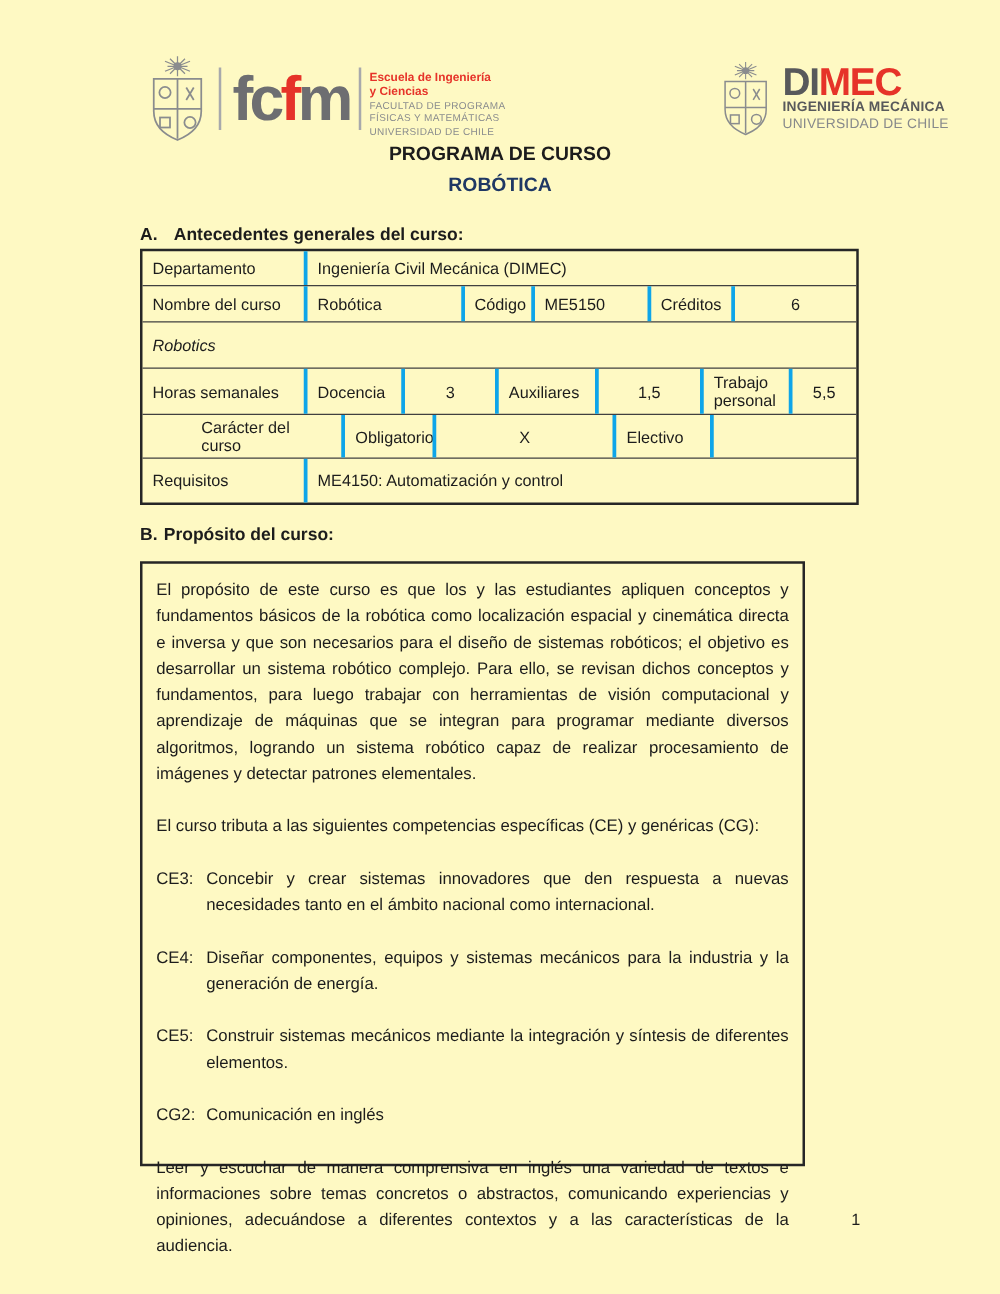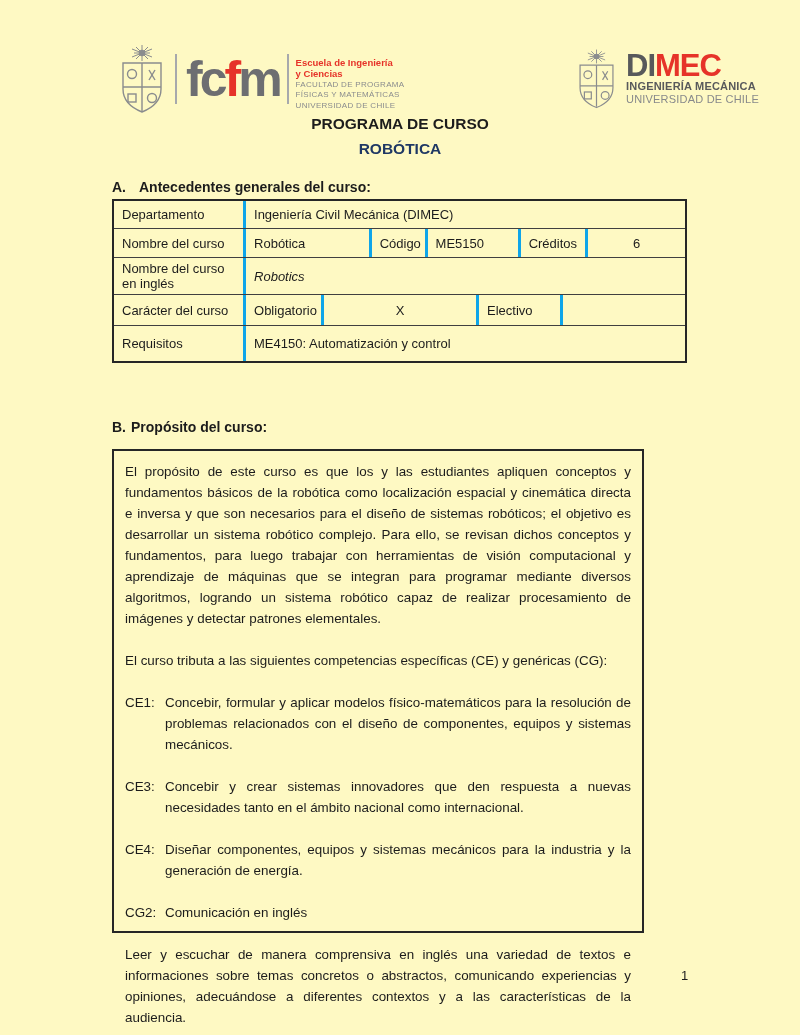--- a/index.html
+++ b/index.html
@@ -47,21 +47,21 @@
     position:absolute;left:112px;top:199px;width:575px;
     border:2px solid #262626;font-size:13px;
   }
   .trow{display:flex;border-top:1px solid #404040;}
   .trow:first-child{border-top:none;}
   .tcell{border-left:3px solid #0ea5e9;padding:2px 8px;display:flex;align-items:center;}
   .tcell:first-child{border-left:none;}
   .tcell.center{justify-content:center;text-align:center;}
   .tcell.italic{font-style:italic;}
   .h-29{min-height:27px;} .h-30{min-height:29px;} .h-38{min-height:37px;}
-  .h-32{min-height:31px;} .h-37{min-height:36px;}
+  .h-32{min-height:31px;padding-left:39px;} .h-37{min-height:36px;}
   .c-label{width:22.6%;}
   .r2c2{width:22.0%;} .r2c3{width:9.8%;text-align:center;} .r2c4{width:16.3%;} .r2c5{width:11.8%;} .r2c6{width:17.5%;}
   .r4c2{width:13.7%;} .r4c3{width:13.1%;} .r4c4{width:14.0%;} .r4c5{width:14.7%;} .r4c6{width:12.4%;} .r4c7{width:9.5%;}
   .r5c2{width:13.7%;} .r5c3{width:27.1%;} .r5c4{width:14.7%;} .r5c5{width:21.9%;}
   .c-rest{flex:1;}
 
   
   .purpose-box{
     position:absolute;left:112px;top:449px;width:532px;height:484px;
     border:2px solid #262626;
@@ -159,22 +159,30 @@
     </div>
     <div class="trow h-30">
       <div class="tcell c-label">Nombre del curso</div>
       <div class="tcell r2c2">Robótica</div>
       <div class="tcell r2c3">Código</div>
       <div class="tcell r2c4">ME5150</div>
       <div class="tcell r2c5">Créditos</div>
       <div class="tcell r2c6 center">6</div>
     </div>
     <div class="trow h-38">
-      <div class="tcell c-label">Nombre del curso en inglés</div>
       <div class="tcell c-rest italic">Robotics</div>
+    </div>
+    <div class="trow h-38">
+      <div class="tcell c-label">Horas semanales</div>
+      <div class="tcell r4c2">Docencia</div>
+      <div class="tcell r4c3 center">3</div>
+      <div class="tcell r4c4">Auxiliares</div>
+      <div class="tcell r4c5 center">1,5</div>
+      <div class="tcell r4c6">Trabajo personal</div>
+      <div class="tcell r4c7 center">5,5</div>
     </div>
     <div class="trow h-32">
       <div class="tcell c-label">Carácter del curso</div>
       <div class="tcell r5c2">Obligatorio</div>
       <div class="tcell r5c3 center">X</div>
       <div class="tcell r5c4">Electivo</div>
       <div class="tcell r5c5"></div>
     </div>
     <div class="trow h-37">
       <div class="tcell c-label">Requisitos</div>
@@ -184,32 +192,32 @@
 
   <div class="sec-heading sec-b">
     <span class="h-label">B.</span><span>Propósito del curso:</span>
   </div>
 
   <div class="purpose-box">
     <p>El propósito de este curso es que los y las estudiantes apliquen conceptos y fundamentos básicos de la robótica como localización espacial y cinemática directa e inversa y que son necesarios para el diseño de sistemas robóticos; el objetivo es desarrollar un sistema robótico complejo. Para ello, se revisan dichos conceptos y fundamentos, para luego trabajar con herramientas de visión computacional y aprendizaje de máquinas que se integran para programar mediante diversos algoritmos, logrando un sistema robótico capaz de realizar procesamiento de imágenes y detectar patrones elementales.</p>
     <p>El curso tributa a las siguientes competencias específicas (CE) y genéricas (CG):</p>
 
     <div class="ce-item">
-      <span class="ce-label">CE1:</span>
-      <span>Concebir, formular y aplicar modelos físico-matemáticos para la resolución de problemas relacionados con el diseño de componentes, equipos y sistemas mecánicos.</span>
-    </div>
-    <div class="ce-item">
       <span class="ce-label">CE3:</span>
       <span>Concebir y crear sistemas innovadores que den respuesta a nuevas necesidades tanto en el ámbito nacional como internacional.</span>
     </div>
     <div class="ce-item">
       <span class="ce-label">CE4:</span>
       <span>Diseñar componentes, equipos y sistemas mecánicos para la industria y la generación de energía.</span>
     </div>
     <div class="ce-item">
+      <span class="ce-label">CE5:</span>
+      <span>Construir sistemas mecánicos mediante la integración y síntesis de diferentes elementos.</span>
+    </div>
+    <div class="ce-item">
       <span class="ce-label">CG2:</span>
       <span>Comunicación en inglés</span>
     </div>
 
     <p class="cg-detail">Leer y escuchar de manera comprensiva en inglés una variedad de textos e informaciones sobre temas concretos o abstractos, comunicando experiencias y opiniones, adecuándose a diferentes contextos y a las características de la audiencia.</p>
   </div>
 
   <div class="page-number">1</div>
 
 </div>

